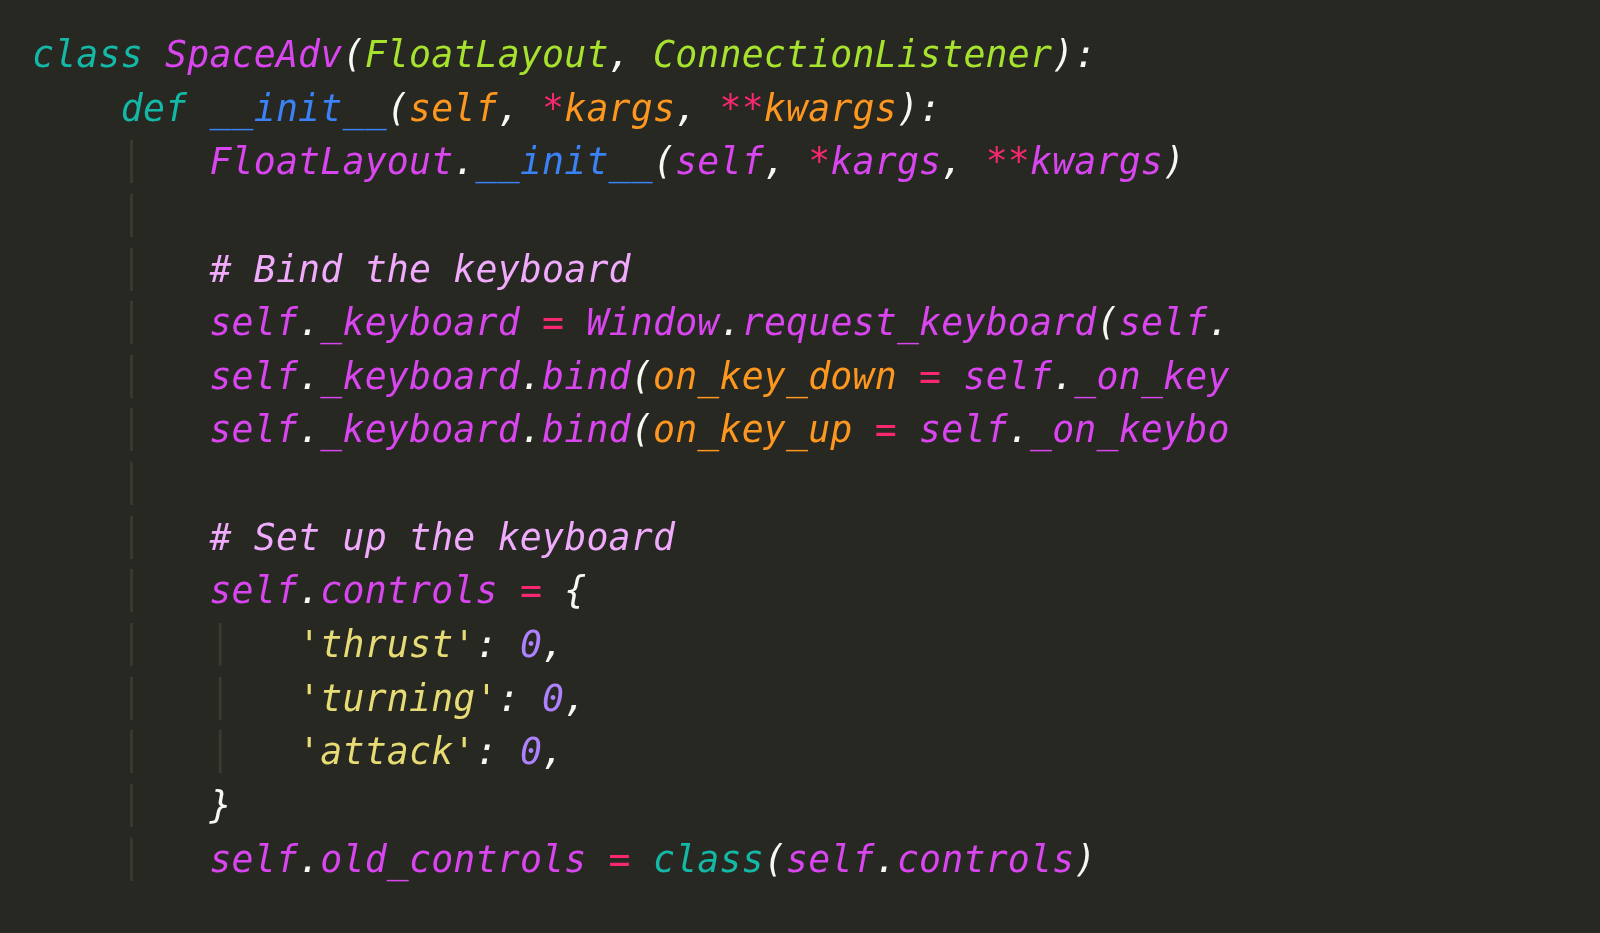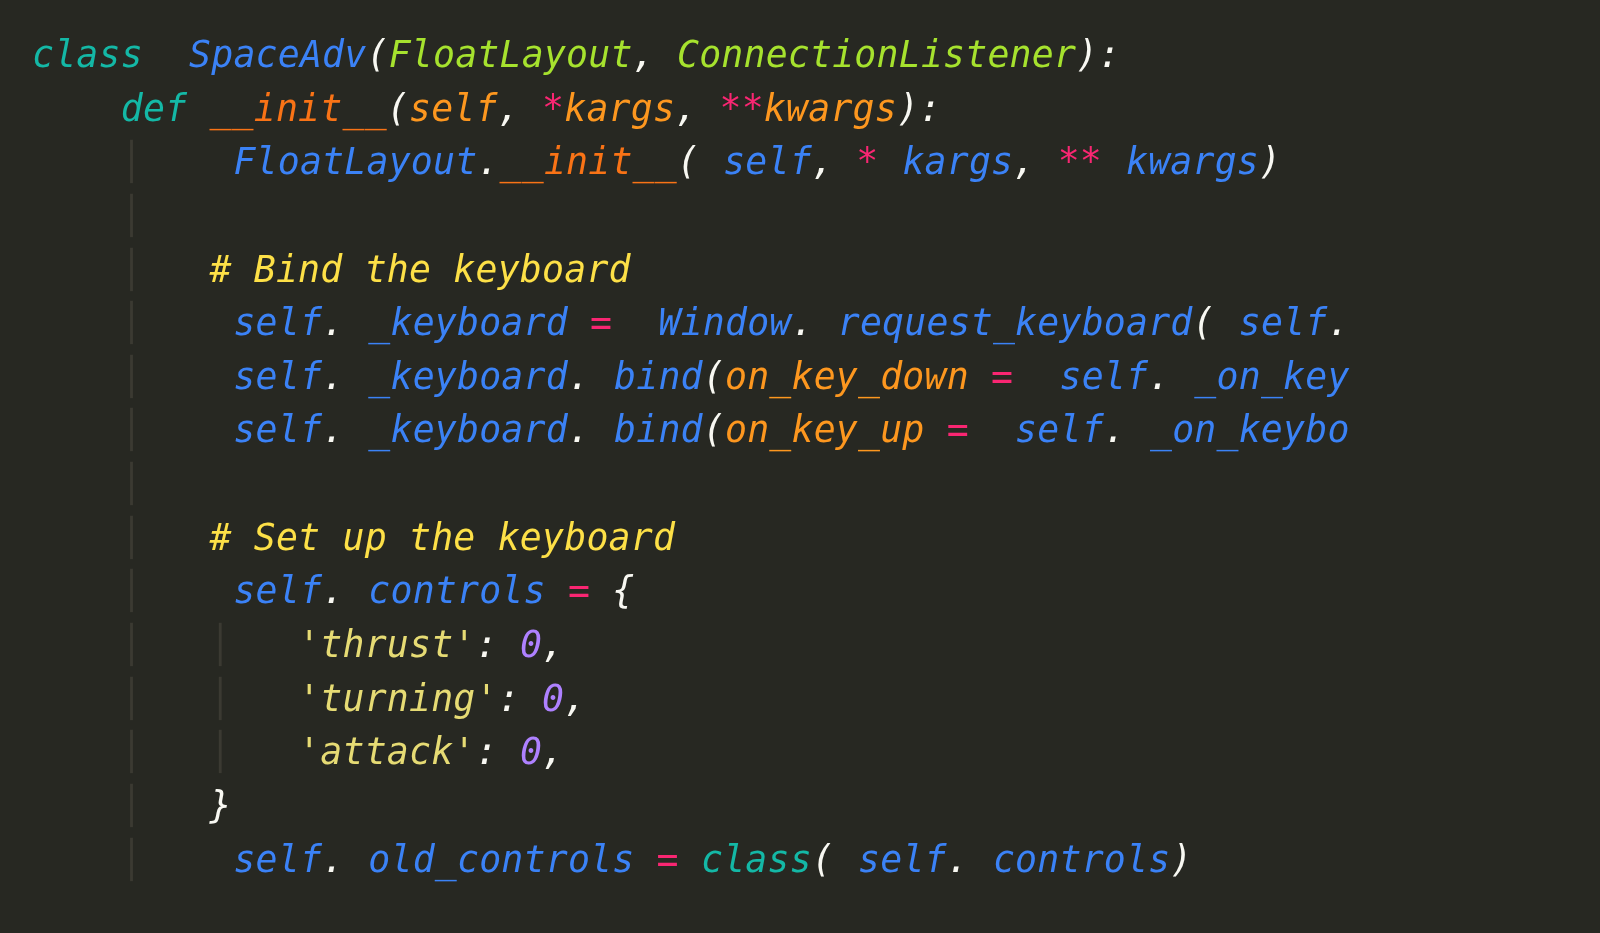--- a/index.html
+++ b/index.html
@@ -15,27 +15,27 @@
     padding: 28px 0 0 32px;
     font-family: "Menlo", "Consolas", "DejaVu Sans Mono", monospace;
     font-size: 36.5px;
     line-height: 1.47;
     font-style: italic;
     letter-spacing: 0.2px;
     white-space: pre;
     color: #f8f8f2;
   }
   .kw   { color: #14b8a6; font-style: italic; }   
-  .name { color: #3b82f6; margin-left: 24px; }                        
+  .name { color: #d946ef; }                        
   .cls  { color: #a6e22e; font-style: italic; }    
-  .fn   { color: #f97316; margin-top: 48px; }                        
+  .fn   { color: #3b82f6; margin-top: 48px; }                        
   .arg  { color: #fd971f; font-style: italic; }    
   .op   { color: #f92672; }                        
   .punc { color: #f8f8f2; }                        
-  .cmt  { color: #fde047; font-style: italic; }    
+  .cmt  { color: #f0abfc; font-style: italic; }    
   .str  { color: #e6db74; margin-top: 26px; }                        
   .num  { color: #ae81ff; }                        
   .guide { color: #3b3a32; }                       
 </style>
 </head>
 <body>
 
 <pre class="code"><span><span class="kw">class</span> <span class="name">SpaceAdv</span><span class="punc">(</span><span class="cls">FloatLayout</span><span class="punc">, </span><span class="cls">ConnectionListener</span><span class="punc">):</span></span>
 <span>    <span class="kw">def</span> <span class="fn">__init__</span><span class="punc">(</span><span class="arg">self</span><span class="punc">, </span><span class="op">*</span><span class="arg">kargs</span><span class="punc">, </span><span class="op">**</span><span class="arg">kwargs</span><span class="punc">):</span></span>
 <span>    <span class="guide">│</span>   <span class="name">FloatLayout</span><span class="punc">.</span><span class="fn">__init__</span><span class="punc">(</span><span class="name">self</span><span class="punc">, </span><span class="op">*</span><span class="name">kargs</span><span class="punc">, </span><span class="op">**</span><span class="name">kwargs</span><span class="punc">)</span></span>

